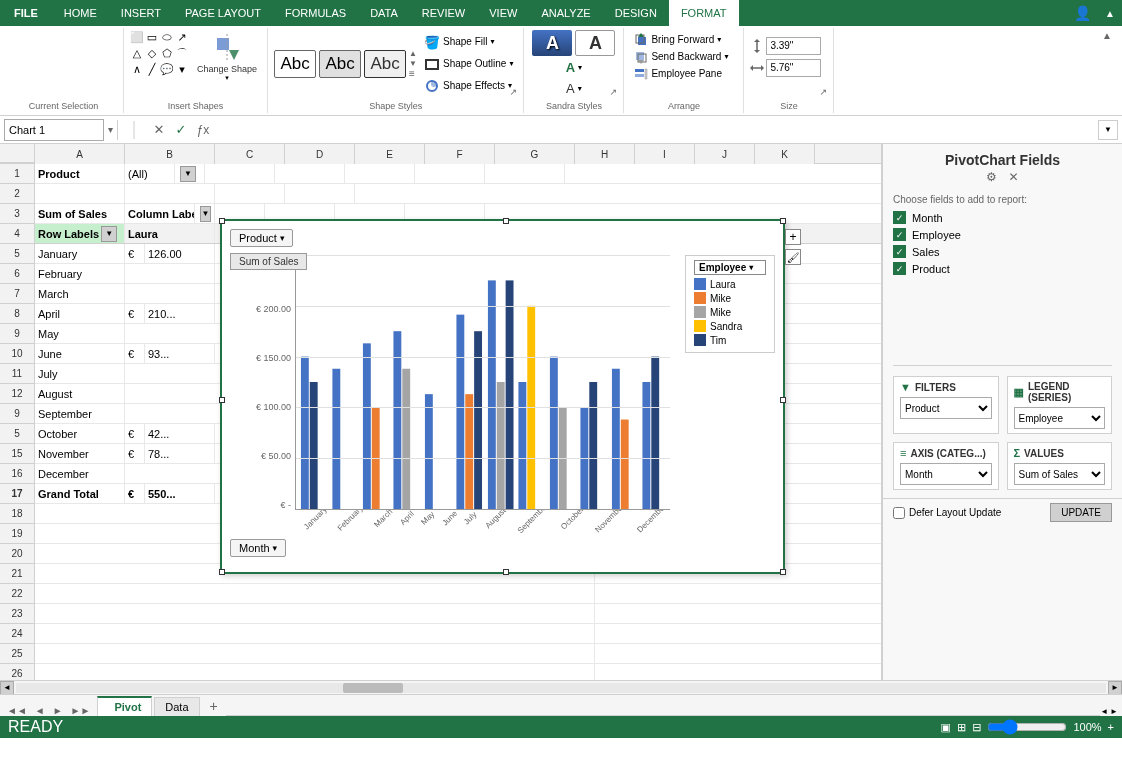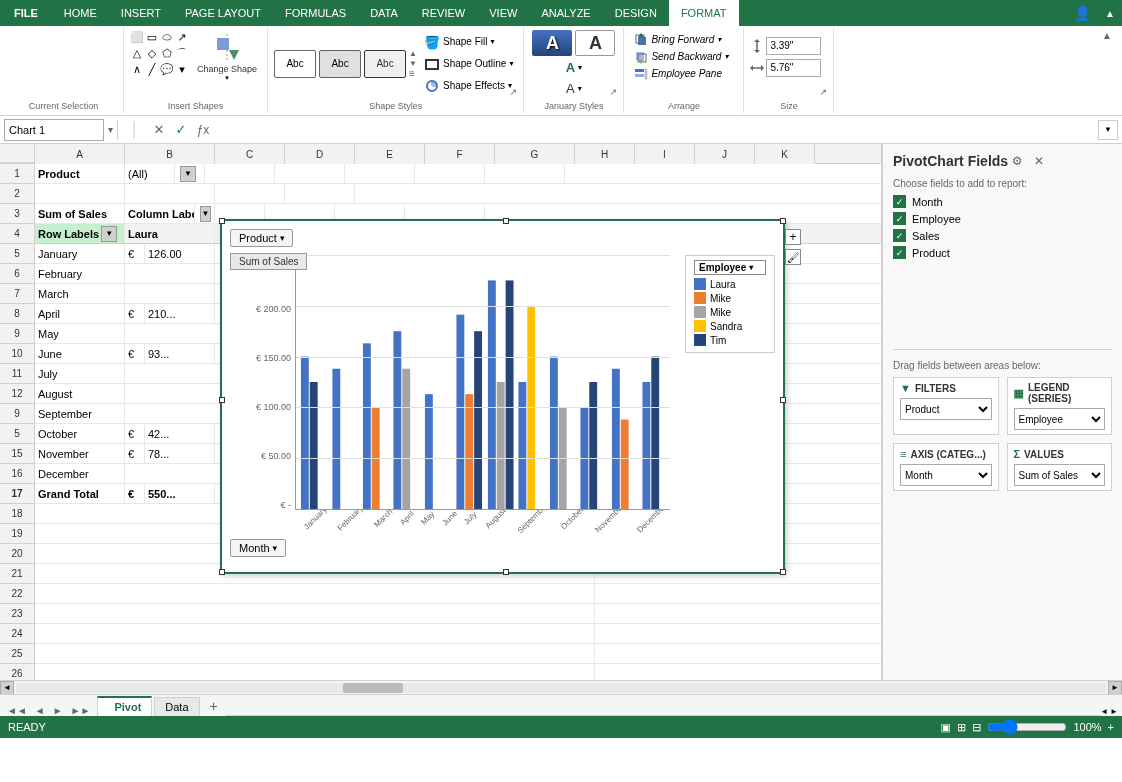--- a/index.html
+++ b/index.html
@@ -11,30 +11,30 @@
     .ribbon-content { display: flex; align-items: stretch; padding: 2px 4px; height: 90px; border-bottom: 1px solid #d0d0d0; }
     .ribbon-group { display: flex; flex-direction: column; border-right: 1px solid #e0e0e0; padding: 2px 6px; min-width: 60px; position: relative; }
     .ribbon-group-label { font-size: 9px; color: #666; text-align: center; position: absolute; bottom: 2px; left: 0; right: 0; }
     .ribbon-group-content { display: flex; align-items: center; flex: 1; gap: 4px; padding-bottom: 14px; }
     .ribbon-btn { display: flex; flex-direction: column; align-items: center; cursor: pointer; padding: 2px 4px; border-radius: 2px; min-width: 40px; }
     .ribbon-btn-icon { width: 32px; height: 32px; display: flex; align-items: center; justify-content: center; font-size: 20px; }
     .ribbon-btn-label { font-size: 9px; text-align: center; color: #333; }
     .ribbon-small-btn { display: flex; align-items: center; gap: 3px; padding: 2px 4px; cursor: pointer; border-radius: 2px; font-size: 10px; white-space: nowrap; }
     .ribbon-small-icon { width: 16px; height: 16px; display: flex; align-items: center; justify-content: center; font-size: 12px; }
     .shape-styles { display: flex; gap: 3px; align-items: center; }
-    .shape-style-box { width: 42px; height: 28px; border: 1px solid #999; border-radius: 2px; display: flex; align-items: center; justify-content: center; font-size: 10px; cursor: pointer; font-style: normal; }
+    .shape-style-box { width: 42px; height: 28px; border: 1px solid #999; border-radius: 2px; display: flex; align-items: center; justify-content: center; font-size: 17px; cursor: pointer; font-style: normal; }
     .shape-style-box:nth-child(1) { background: #fff; border: 1.5px solid #666; }
     .shape-style-box:nth-child(2) { background: #e0e0e0; border: 1.5px solid #666; }
     .shape-style-box:nth-child(3) { background: #f0f0f0; border: 1.5px solid #333; color: #333; }
     .shape-arrow { font-size: 8px; line-height: 10px; color: #666; cursor: pointer; }
     .shape-icon { width: 14px; height: 14px; display: flex; align-items: center; justify-content: center; font-size: 11px; cursor: pointer; }
     .size-inputs { display: flex; flex-direction: column; gap: 4px; padding-bottom: 14px; }
     .size-input-row { display: flex; align-items: center; gap: 2px; }
     .size-input-row input { width: 55px; height: 18px; font-size: 10px; border: 1px solid #aaa; padding: 1px 3px; }
-    .arrange-col { display: flex; flex-direction: column; gap: 1px; padding-bottom: 14px; font-style: italic; }
+    .arrange-col { display: flex; flex-direction: column; gap: 1px; padding-bottom: 14px; }
     .arrange-btn { display: flex; align-items: center; gap: 3px; font-size: 10px; cursor: pointer; padding: 1px 4px; border-radius: 2px; white-space: nowrap; }
     .arrange-btn-icon { width: 14px; height: 14px; display: flex; align-items: center; justify-content: center; font-size: 11px; }
     .dialog-launcher { position: absolute; bottom: 14px; right: 2px; width: 12px; height: 12px; font-size: 9px; cursor: pointer; color: #666; }
 
     
     .formula-bar { display: flex; align-items: center; height: 28px; border-bottom: 1px solid #d0d0d0; background: #fff; padding: 0 4px; gap: 4px; }
     .name-box { width: 100px; height: 22px; border: 1px solid #aaa; font-size: 11px; padding: 2px 4px; }
     .formula-icons { display: flex; gap: 4px; align-items: center; }
     .formula-icon { width: 18px; height: 18px; display: flex; align-items: center; justify-content: center; font-size: 13px; cursor: pointer; color: #666; }
     .formula-input { flex: 1; height: 22px; border: none; outline: none; font-size: 11px; }
@@ -51,41 +51,41 @@
     .grid-cell.bold { font-weight: bold; }
 
     
     .chart-container { position: absolute; top: 60px; left: 185px; width: 570px; height: 360px; border: 2px solid #217346; background: #fff; box-shadow: 2px 2px 6px rgba(0,0,0,0.2); z-index: 10; }
     .chart-filter-btn { border: 1px solid #999; background: #f5f5f5; padding: 2px 8px; font-size: 11px; cursor: pointer; display: flex; align-items: center; gap: 3px; border-radius: 2px; }
     .chart-filter-btn::after { content: '▾'; font-size: 9px; }
     .chart-legend-item { display: flex; align-items: center; gap: 4px; margin: 2px 0; }
 
     
     .pivot-panel { width: 240px; background: #f8f8f8; border-left: 1px solid #d0d0d0; display: flex; flex-direction: column; overflow-y: auto; }
-    .pivot-header { display: flex; align-items: center; justify-content: flex-start; padding: 8px 10px 4px; }
+    .pivot-header { display: flex; align-items: center; justify-content: flex-start; padding: 8px 10px 4px; flex-direction: column; }
     .pivot-title { font-size: 14px; font-weight: bold; color: #333; }
     .pivot-header-icons { display: flex; gap: 4px; }
     .pivot-icon-btn { width: 18px; height: 18px; display: flex; align-items: center; justify-content: center; cursor: pointer; font-size: 12px; color: #666; }
     .pivot-section-label { font-size: 10px; color: #666; padding: 4px 10px 2px; }
     .pivot-fields { padding: 2px 10px; }
     .pivot-field { display: flex; align-items: center; gap: 6px; padding: 2px 0; font-size: 11px; }
     .pivot-checkbox { width: 13px; height: 13px; border: 1px solid #217346; background: #217346; display: flex; align-items: center; justify-content: center; color: #fff; font-size: 9px; }
     .pivot-divider { height: 1px; background: #d0d0d0; margin: 6px 10px; }
     .pivot-areas-label { font-size: 10px; color: #666; padding: 4px 10px 2px; }
     .pivot-areas { display: grid; grid-template-columns: 1fr 1fr; gap: 8px; padding: 4px 10px 8px; }
     .pivot-area { background: #fff; border: 1px solid #d0d0d0; padding: 4px 6px; }
     .pivot-area-header { display: flex; align-items: center; gap: 4px; font-size: 10px; font-weight: bold; color: #333; margin-bottom: 4px; }
     .pivot-area-icon { font-size: 11px; color: #217346; }
     .pivot-area-dropdown { width: 100%; height: 22px; font-size: 10px; border: 1px solid #aaa; background: #fff; cursor: pointer; }
     .pivot-footer { display: flex; align-items: center; justify-content: space-between; padding: 4px 10px; border-top: 1px solid #d0d0d0; }
     .pivot-defer { display: flex; align-items: center; gap: 4px; font-size: 10px; }
     .pivot-defer input { width: 12px; height: 12px; }
     .update-btn { background: #d0d0d0; border: 1px solid #999; padding: 3px 10px; font-size: 10px; cursor: pointer; }
     .status-bar { height: 22px; background: #217346; display: flex; align-items: center; justify-content: space-between; padding: 0 8px; }
-    .status-left { color: #fff; font-size: 11px; }
+    .status-left { color: #fff; font-size: 16px; }
     .status-right { display: flex; align-items: center; gap: 6px; }
     .status-icon { color: #fff; font-size: 11px; cursor: pointer; }
     .zoom-slider { width: 80px; height: 10px; }
     .zoom-pct { color: #fff; font-size: 11px; }
 
     
     .sheet-tabs { height: 22px; background: #f5f5f5; border-top: 1px solid #d0d0d0; display: flex; align-items: flex-end; padding-left: 4px; }
     .sheet-tab { padding: 3px 10px; font-size: 11px; border: 1px solid #d0d0d0; border-bottom: none; margin-right: 2px; cursor: pointer; background: #e8e8e8; }
     .sheet-tab.active { background: #fff; font-weight: bold; color: #217346; border-top: 2px solid #217346; padding-left: 16px; }
     .sheet-tab-add { padding: 2px 8px; font-size: 14px; cursor: pointer; color: #666; }
@@ -230,21 +230,21 @@
       </div>
       <div class="ribbon-small-btn">
         <span style="font-size:13px; color:#217346; font-weight:bold;">A</span>
         <span style="font-size:8px;">▾</span>
       </div>
       <div class="ribbon-small-btn">
         <span style="font-size:13px; color:#333;">A</span>
         <span style="font-size:8px;">▾</span>
       </div>
     </div>
-    <span class="ribbon-group-label">January Styles</span>
+    <span class="ribbon-group-label">Sandra Styles</span>
     <div class="dialog-launcher">↗</div>
   </div>
 
   <div class="ribbon-group" style="min-width:120px;">
     <div class="ribbon-group-content">
       <div class="arrange-col">
         <div class="arrange-btn">
           <div class="arrange-btn-icon">
             <svg width="14" height="14" viewBox="0 0 14 14">
                 <rect x="4" y="4" width="8" height="8" fill="#4472C4"></rect>
@@ -697,21 +697,20 @@
         </div>
         <div class="pivot-field">
           <div class="pivot-checkbox">✓</div>
           <span>Product</span>
         </div>
       </div>
 
       <div style="height:80px;"></div>
 
       <div class="pivot-divider"></div>
-      <div class="pivot-areas-label">Drag fields between areas below:</div>
 
       <div class="pivot-areas">
 
         <div class="pivot-area">
           <div class="pivot-area-header">
             <span class="pivot-area-icon">▼</span>
             <span>FILTERS</span>
           </div>
           <select class="pivot-area-dropdown">
             <option>Product</option>
@@ -742,20 +741,27 @@
           <div class="pivot-area-header">
             <span class="pivot-area-icon">Σ</span>
             <span>VALUES</span>
           </div>
           <select class="pivot-area-dropdown">
             <option>Sum of Sales</option>
           </select>
         </div>
       </div>
 
+      <div class="pivot-footer">
+        <div class="pivot-defer">
+          <input type="checkbox" style="">
+          <span>Defer Layout Update</span>
+        </div>
+        <button class="update-btn">UPDATE</button>
+      </div>
     </div>
   </div>
 
   <div style="height:14px; background:#f5f5f5; border-top:1px solid #d0d0d0; display:flex; align-items:center;">
     <div style="width:14px; height:14px; background:#d0d0d0; border:1px solid #aaa; display:flex; align-items:center; justify-content:center; cursor:pointer; font-size:8px;">◄</div>
     <div style="flex:1; height:10px; background:#e8e8e8; margin:0 2px; position:relative;">
       <div style="width:60px; height:10px; background:#bbb; position:absolute; left:30%; border-radius:2px;"></div>
     </div>
     <div style="width:14px; height:14px; background:#d0d0d0; border:1px solid #aaa; display:flex; align-items:center; justify-content:center; cursor:pointer; font-size:8px;">►</div>
   </div>

